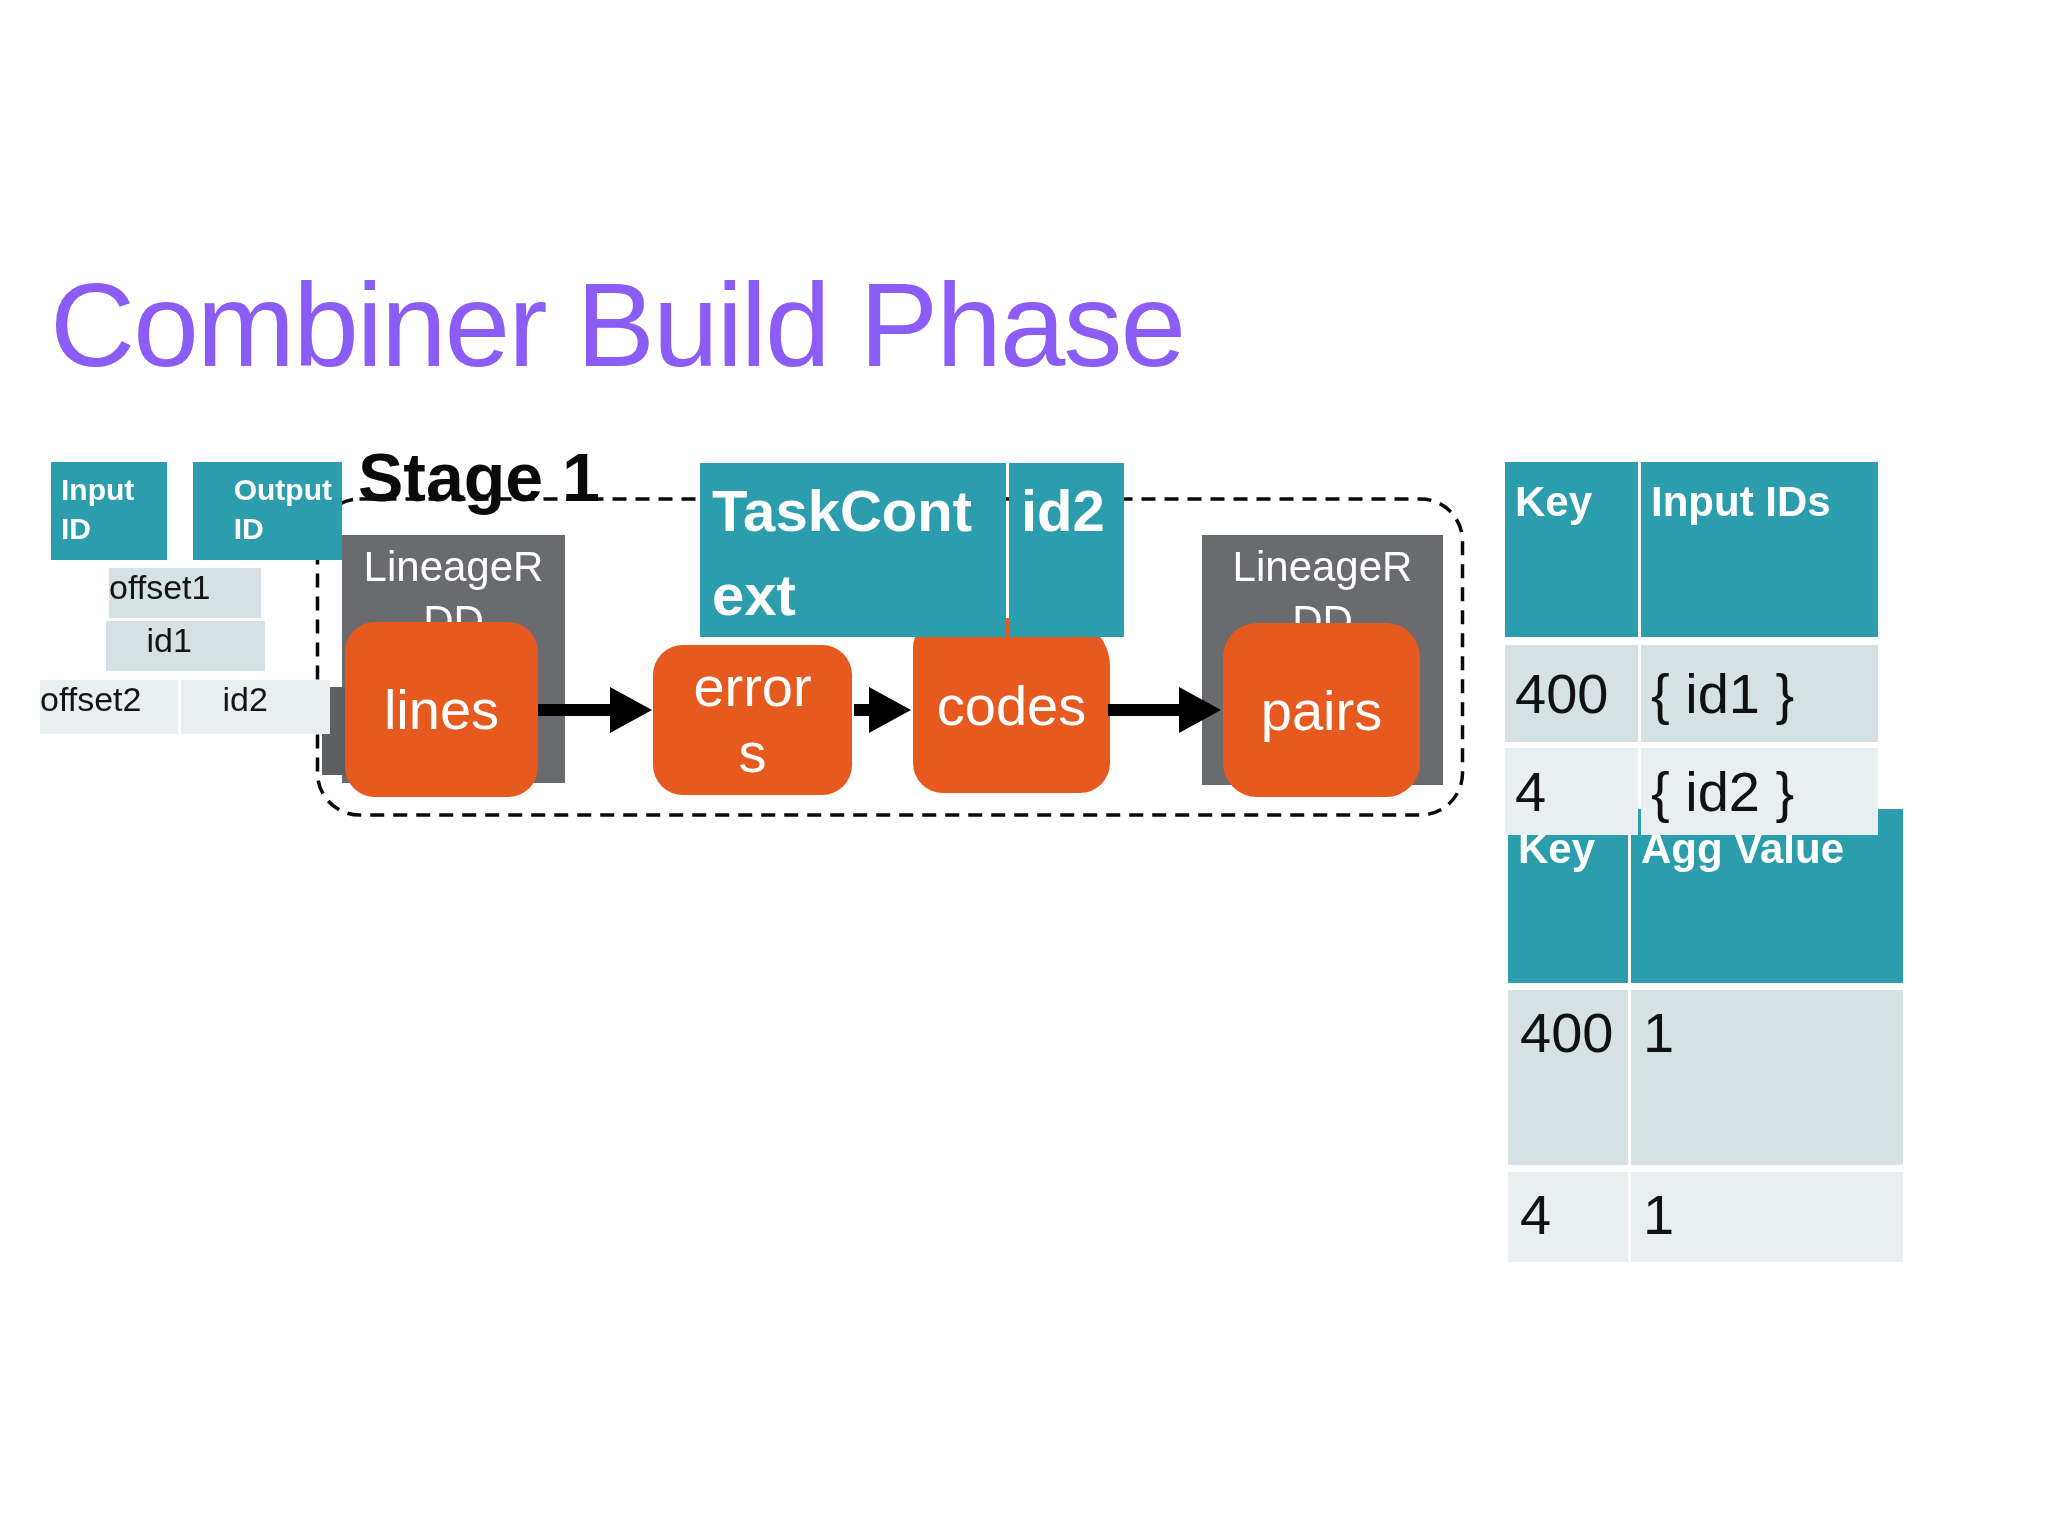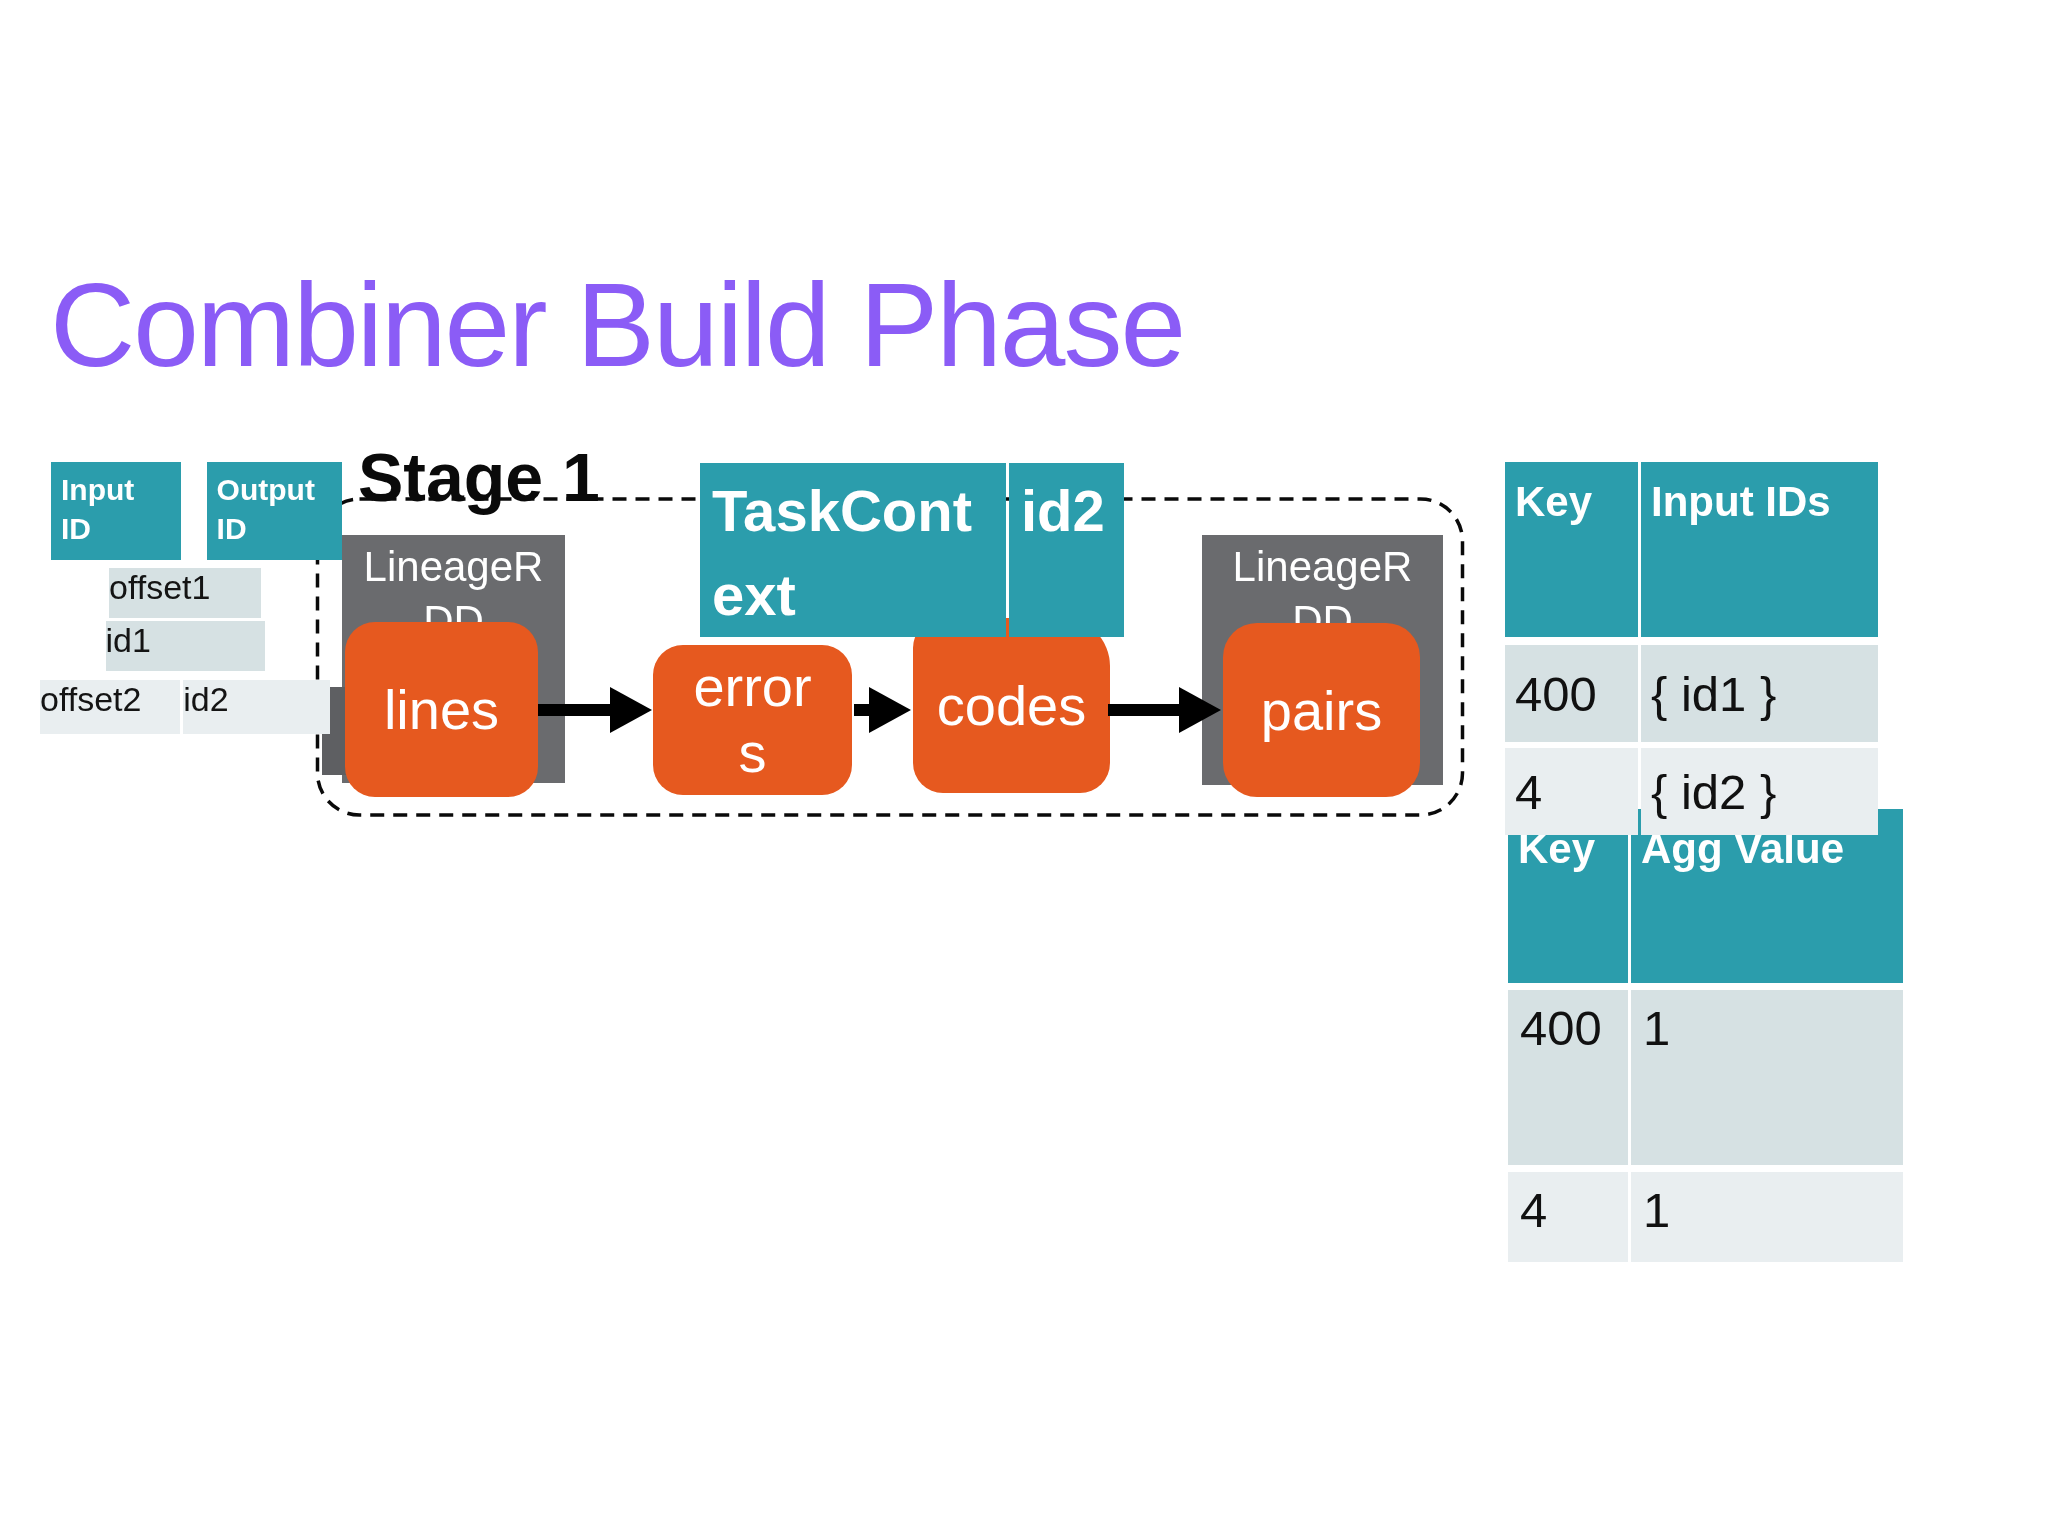--- a/index.html
+++ b/index.html
@@ -32,21 +32,21 @@
   .tbl{display:flex;flex-direction:column;}
   .trow{display:flex;gap:3px;}
   .cell{box-sizing:border-box;}
   .hdr{background:#2b9dac;color:#ffffff;font-weight:bold;}
   .force{word-break:break-all;display:block;}
 
   
   .lineage-tbl{left:28px;top:462px;width:314px;z-index:10;}
   .lineage-tbl .hdr{height:98px;font-size:30px;line-height:1.3;padding:8px 10px;margin-left:23px;}
   .lineage-tbl .c1{width:152px;}
-  .lineage-tbl .c2{width:159px;}
+  .lineage-tbl .c2{width:159px;padding-left:41px;}
   .lineage-tbl .r{font-size:34px;color:#141414;align-items:center;display:flex;padding:0 12px;}
   .lineage-tbl .row1{margin-top:8px;flex-direction:column;}
   .lineage-tbl .row1 .cell{height:50px;background:#d6e1e3;}
   .lineage-tbl .row2{margin-top:9px;}
   .lineage-tbl .row2 .cell{height:54px;background:#e9eef0;}
 
   
   .gray-box{background:#6a6b6e;color:#ffffff;z-index:2;text-align:center;}
   .gray-box .force{margin:5px auto 0;width:190px;font-size:42px;line-height:1.28;}
   .rdd1{left:342px;top:535px;width:223px;height:248px;}
@@ -73,21 +73,21 @@
     padding:6px 12px;
   }
   .tc-main{width:306px;}
   .tc-main .force{width:270px;}
   .tc-id{width:115px;}
 
   
   .rt .hdr{padding:10px 10px;font-size:42px;line-height:1.42;}
   .rt .hdr .force{width:90px;}
   .rt .hdr.wide .force{width:100%;word-break:normal;}
-  .rt .r .cell{color:#111111;font-size:49px;}
+  .rt .r .cell{color:#111111;font-size:56px;}
 
   .t-input{left:1505px;top:462px;width:373px;z-index:10;}
   .t-input .c1{width:133px;}
   .t-input .c2{width:237px;}
   .t-input .hdr{height:175px;}
   .t-input .r .cell{display:flex;align-items:center;padding:0 10px;}
   .t-input .row1{margin-top:8px;}
   .t-input .row1 .cell{height:97px;background:#d6e1e3;}
   .t-input .row2{margin-top:6px;}
   .t-input .row2 .cell{height:87px;background:#e9eef0;}

